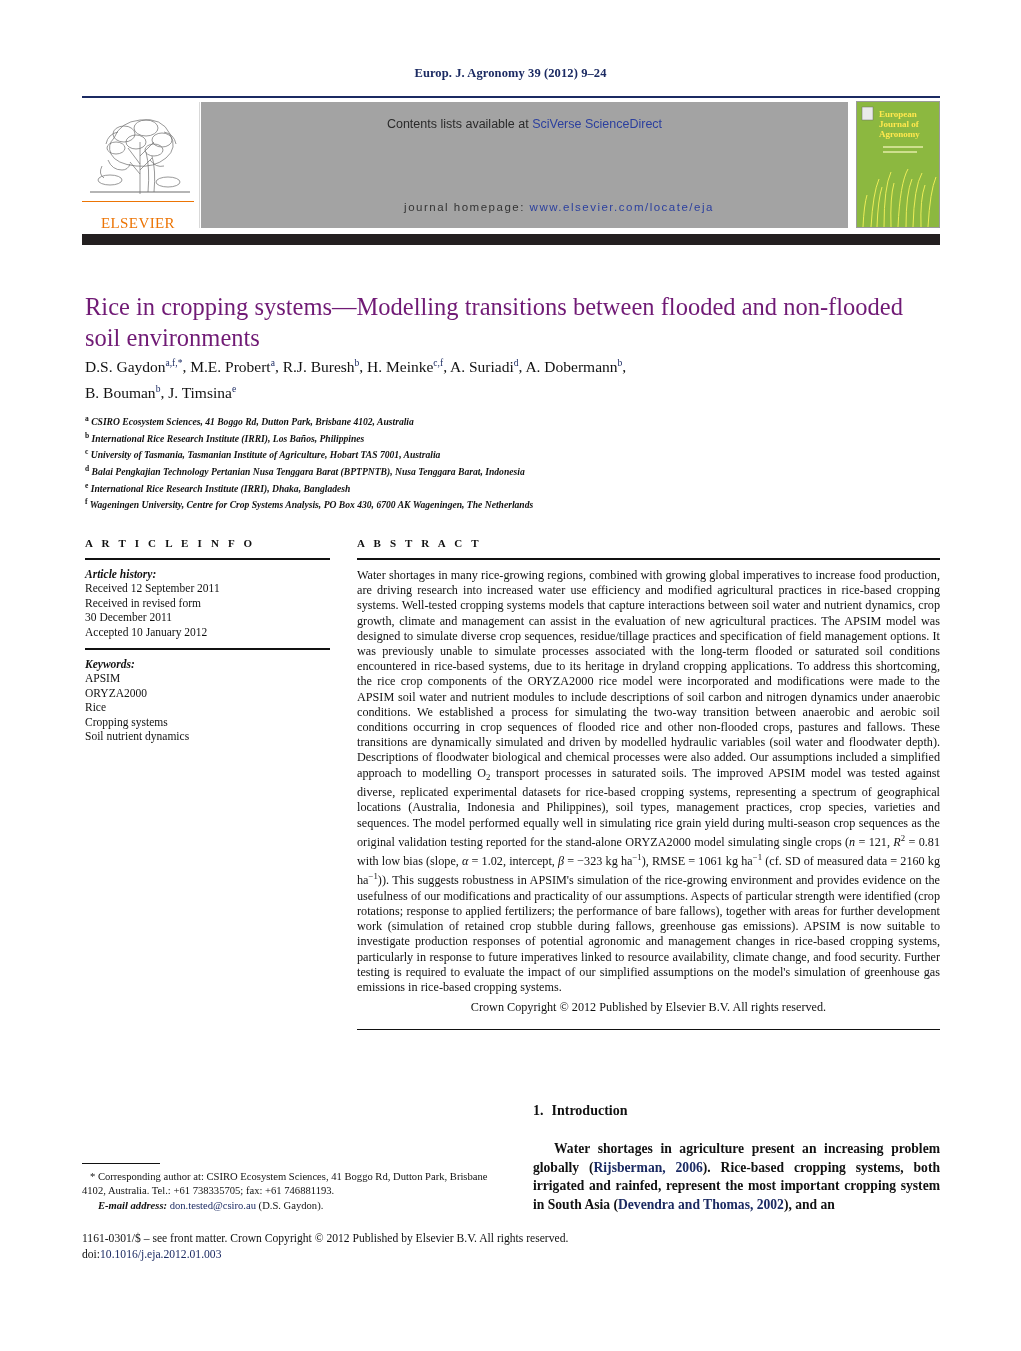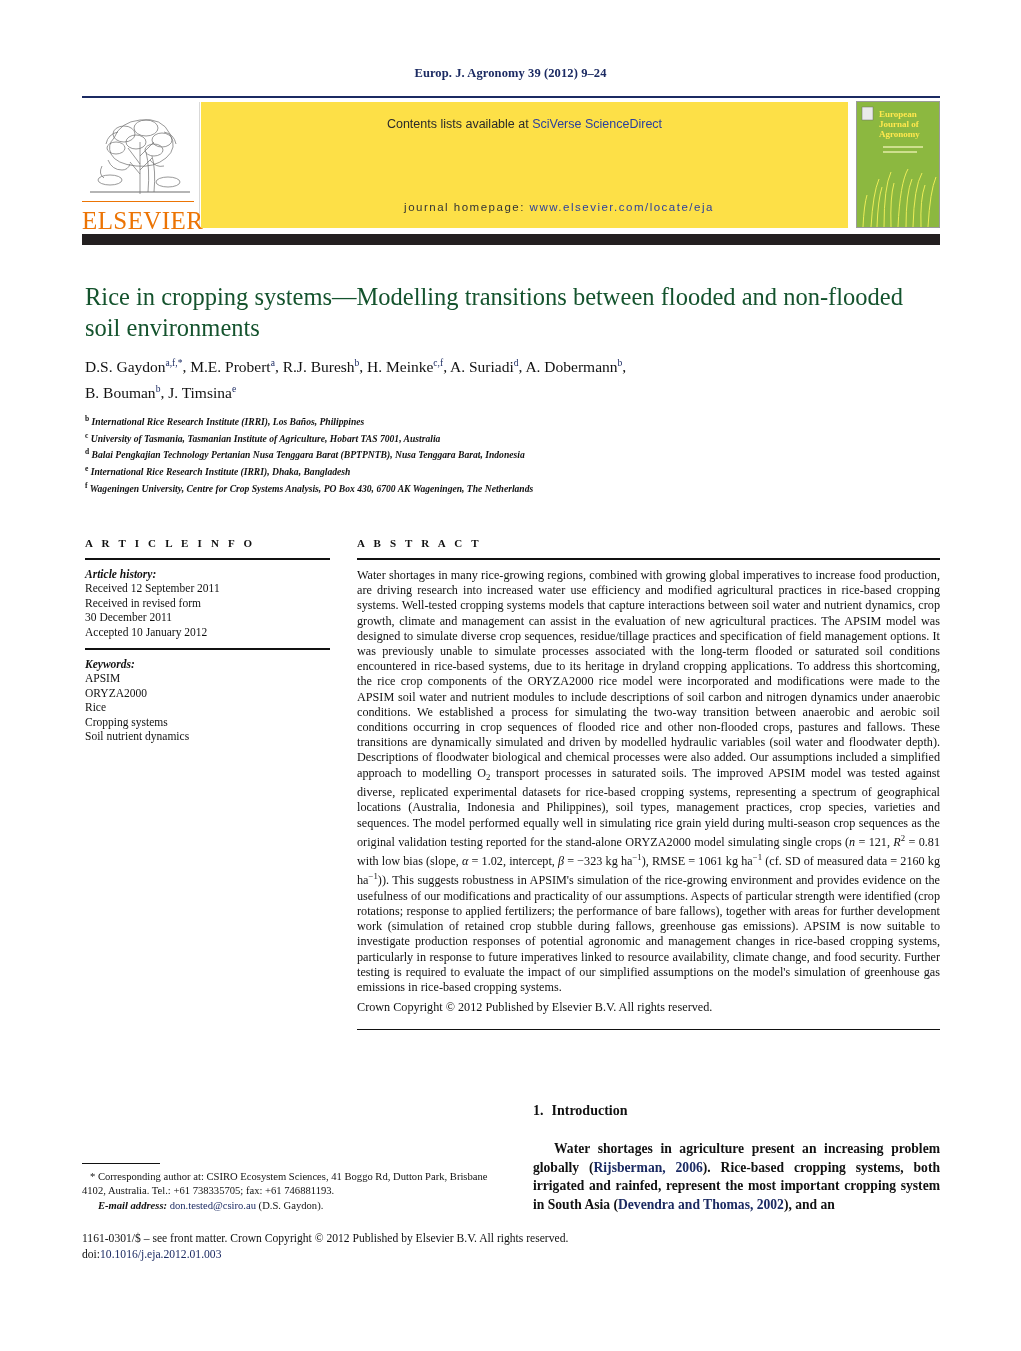--- a/index.html
+++ b/index.html
@@ -61,33 +61,33 @@
   .tree-svg {
     position: absolute;
     left: 2px; top: 2px;
   }
   .elsevier-word {
     position: absolute;
     left: 0; top: 99px;
     width: 112px;
     text-align: center;
     font-family: "Liberation Serif", serif;
-    font-size: 25px;
+    font-size: 15px;
     color: #ec7404;
     letter-spacing: 0.4px;
     border-top: 1.4px solid #ec7404;
-    padding-top: 5px;
+    padding-top: 13px;
   }
 
   .centerbox {
     position: absolute;
     left: 119px; top: 6px;
     width: 647px;
     height: 126px;
-    background: #fde047;
+    background: #a3a3a3;
   }
   .contents-line {
     position: absolute;
     left: 0; top: 15px;
     width: 647px;
     text-align: center;
     font-family: "Liberation Sans", sans-serif;
     font-size: 12.5px;
     color: #2a2a2a;
   }
@@ -132,26 +132,26 @@
     position: absolute;
     left: 82px; top: 234px;
     width: 858px;
     height: 11px;
     background: #231f20;
   }
 
   
   .art-title {
     position: absolute;
-    left: 85px; top: 281px;
+    left: 85px; top: 291px;
     width: 855px;
     font-family: "Liberation Serif", serif;
     font-size: 24.5px;
     line-height: 31px;
-    color: #14532d;
+    color: #701a75;
   }
 
   .authors {
     position: absolute;
     left: 85px; top: 352px;
     width: 855px;
     font-family: "Liberation Serif", serif;
     font-size: 15.5px;
     line-height: 22px;
     color: #111111;
@@ -219,21 +219,21 @@
     font-size: 12.2px;
     line-height: 15.2px;
     text-align: justify;
     color: #111;
     margin-top: 8px;
   }
   .abs-copy {
     font-family: "Liberation Serif", serif;
     font-size: 12.2px;
     line-height: 15.2px;
-    text-align: left;
+    text-align: center;
     color: #111;
     margin-top: 5px;
   }
   .abs-bottom-rule {
     height: 1px;
     background: #111;
     margin-top: 14px;
   }
 
   
@@ -365,20 +365,21 @@
   <div class="black-bar"></div>
 
   <div class="art-title">Rice in cropping systems—Modelling transitions between flooded and non-flooded soil environments</div>
 
   <div class="authors">
     <span>D.S. Gaydon</span><sup>a,f,*</sup><span>, M.E. Probert</span><sup>a</sup><span>, R.J. Buresh</span><sup>b</sup><span>, H. Meinke</span><sup>c,f</sup><span>, A. Suriadi</span><sup>d</sup><span>, A. Dobermann</span><sup>b</sup>,<br>
     <span>B. Bouman</span><sup>b</sup><span>, J. Timsina</span><sup>e</sup>
   </div>
 
   <div class="affils">
+    <div><span class="lbl">a</span> <span>CSIRO Ecosystem Sciences, 41 Boggo Rd, Dutton Park, Brisbane 4102, Australia</span></div>
     <div><span class="lbl">b</span> <span>International Rice Research Institute (IRRI), Los Baños, Philippines</span></div>
     <div><span class="lbl">c</span> <span>University of Tasmania, Tasmanian Institute of Agriculture, Hobart TAS 7001, Australia</span></div>
     <div><span class="lbl">d</span> <span>Balai Pengkajian Technology Pertanian Nusa Tenggara Barat (BPTPNTB), Nusa Tenggara Barat, Indonesia</span></div>
     <div><span class="lbl">e</span> <span>International Rice Research Institute (IRRI), Dhaka, Bangladesh</span></div>
     <div><span class="lbl">f</span> <span>Wageningen University, Centre for Crop Systems Analysis, PO Box 430, 6700 AK Wageningen, The Netherlands</span></div>
   </div>
 
   <div class="col-info">
     <div class="sec-head">A R T I C L E    I N F O</div>
     <div class="rule-thick"></div>

